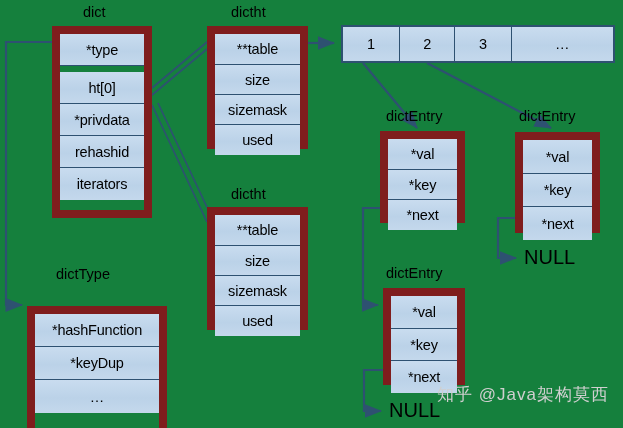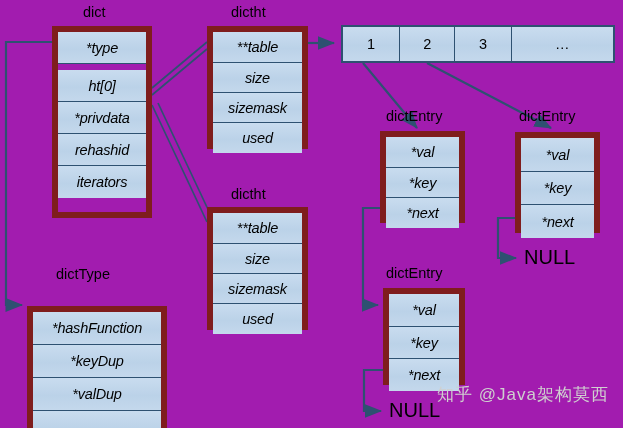--- a/index.html
+++ b/index.html
@@ -4,36 +4,35 @@
 <style>
   html, body {
     margin: 0;
     padding: 0;
     background: #ffffff;
   }
   #canvas {
     position: relative;
     width: 623px;
     height: 428px;
-    background: #a21caf;
+    background: #15803d;
     font-family: "Liberation Sans", sans-serif;
     overflow: hidden;
   }
   #wires {
     position: absolute;
     left: 0; top: 0;
     width: 623px; height: 428px;
     pointer-events: none;
   }
   .struct {
     position: absolute;
-    border: 6px solid #7f1d1d;
+    border: 8px solid #7f1d1d;
     box-sizing: border-box;
     z-index: 2;
-    font-style: italic;
   }
   .row {
     position: relative;
     box-sizing: border-box;
     border-bottom: 1.5px solid #2e5171;
     background: linear-gradient(to bottom, #c9dcef 0%, #bbd2e8 55%, #c4d8ec 100%);
     color: #000000;
     display: flex;
     align-items: center;
     justify-content: center;
@@ -162,21 +161,20 @@
     <div class="row" style="height:31px;">**table</div>
     <div class="row" style="height:30px;">size</div>
     <div class="row" style="height:30px;">sizemask</div>
     <div class="row" style="height:30px;">used</div>
   </div>
 
   <div class="caption" style="left:56px; top:266px;">dictType</div>
   <div class="struct" style="left:27px; top:306px; width:140px; height:132px;">
     <div class="row" style="height:33px;">*hashFunction</div>
     <div class="row" style="height:33px;">*keyDup</div>
-    <div class="row" style="height:33px;">*valDup</div>
     <div class="row" style="height:33px;">…</div>
   </div>
 
   <div class="hasharray" style="left:341px; top:25px; width:274px; height:38px;">
     <div class="cell" style="width:58px;">1</div>
     <div class="cell" style="width:56px;">2</div>
     <div class="cell" style="width:57px;">3</div>
     <div class="cell" style="width:103px;">…</div>
   </div>
 

